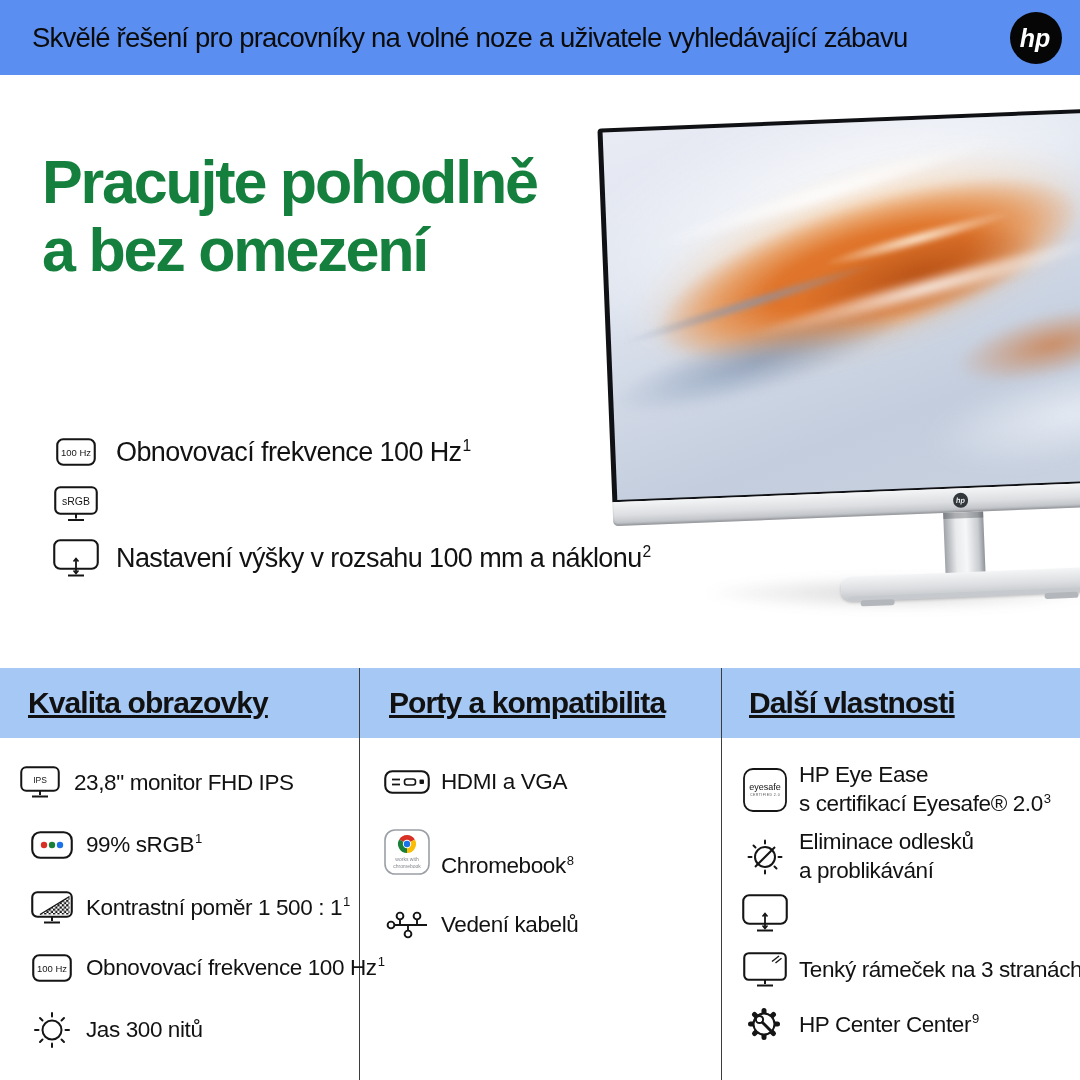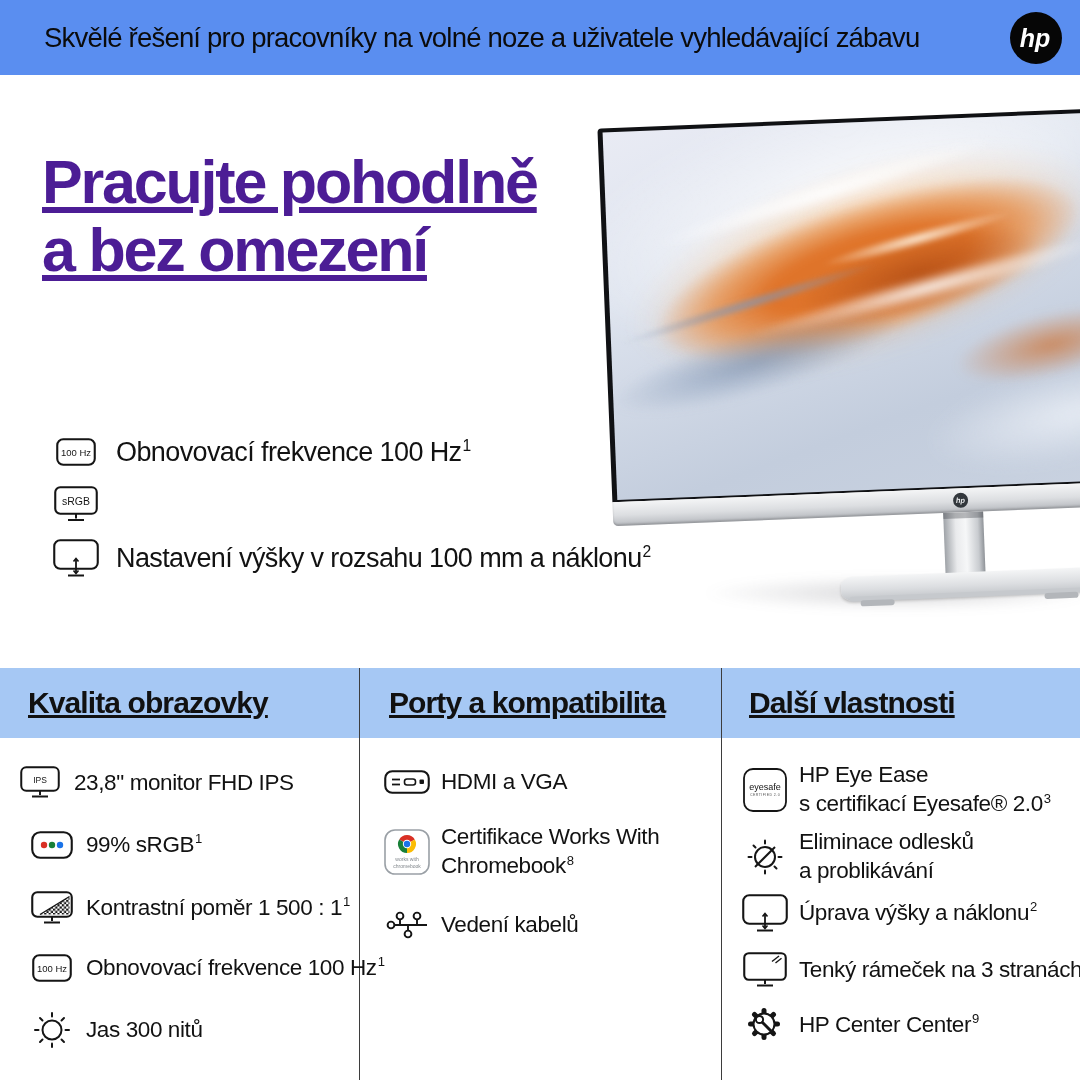--- a/index.html
+++ b/index.html
@@ -8,29 +8,29 @@
     background:#ffffff;color:#121212;
     font-family:"Liberation Sans",sans-serif;
     -webkit-font-smoothing:antialiased;
   }
   sup{font-size:0.58em;vertical-align:super;margin-left:1px;}
 
   
   .topbar{
     position:absolute;left:0;top:0;width:1080px;height:75px;background:#5a8ef0;
     display:flex;align-items:center;justify-content:space-between;
-    box-sizing:border-box;padding:0 18px 0 44px;
+    box-sizing:border-box;padding:0 18px 0 32px;
   }
   .tagline{font-size:27.5px;letter-spacing:-0.8px;white-space:nowrap;color:#0b0b0b;}
   .hp-badge svg{display:block;}
 
   
   .hero-title{
     position:absolute;left:42px;top:148px;margin:0;
-    font-size:61px;line-height:1.12;letter-spacing:-2.2px;font-weight:bold;color:#4c1d95;text-decoration:underline;
+    font-size:61px;line-height:1.12;letter-spacing:-2.2px;font-weight:bold;color:#15803d;
   }
   .tfeat{position:absolute;display:flex;align-items:center;height:46px;left:52px;}
   .tfeat .ic{width:48px;flex:none;display:flex;justify-content:center;align-items:center;}
   .tfeat .lbl{margin-left:16px;font-size:27px;letter-spacing:-0.6px;white-space:nowrap;}
 
   
   .monitor-zone{position:absolute;left:0;top:75px;width:1080px;height:593px;overflow:hidden;}
   .floor-shadow{position:absolute;left:700px;top:500px;width:400px;height:36px;
     background:radial-gradient(ellipse at center,rgba(70,70,80,.22),rgba(70,70,80,0) 70%);
     filter:blur(5px);}
@@ -269,21 +269,21 @@
         <rect x="1" y="1" width="44" height="44" rx="10" fill="none" stroke="#9aa0a6" stroke-width="1.6"></rect>
         <path d="M23,15 L15.2,10.5 A9,9 0 0 1 30.8,10.5 Z" fill="#d93025"></path>
         <path d="M23,15 L23,24 A9,9 0 0 1 15.2,10.5 Z" fill="#188038"></path>
         <path d="M23,15 L30.8,10.5 A9,9 0 0 1 23,24 Z" fill="#fbbc04"></path>
         <circle cx="23" cy="15" r="4.2" fill="#ffffff"></circle>
         <circle cx="23" cy="15" r="3.2" fill="#1a73e8"></circle>
         <text x="23" y="32" text-anchor="middle" font-size="5" fill="#80868b">works with</text>
         <text x="23" y="38.5" text-anchor="middle" font-size="5" fill="#80868b">chromebook</text>
       </svg>
   </span>
-  <span class="lbl"><span>Certifikace Works With</span><br><span>Chromebook</span><sup>8</sup></span>
+  <span class="lbl"><br><span>Chromebook</span><sup>8</sup></span>
 </div>
 
 <div class="col-row" style="left:383px;top:900px;height:50px">
   <span class="ic">
     <svg width="46" height="30" viewBox="0 0 46 30">
         <g stroke="#151515" stroke-width="1.9" fill="none">
           <line x1="3" y1="15" x2="43" y2="15"></line>
           <circle cx="7" cy="15" r="3.4" fill="#ffffff"></circle>
           <line x1="16" y1="9.5" x2="16" y2="15"></line>
           <circle cx="16" cy="6" r="3.4" fill="#ffffff"></circle>
@@ -329,21 +329,20 @@
 <div class="col-row" style="left:741px;top:888px;height:50px">
   <span class="ic">
     <svg width="46" height="38" viewBox="0 0 46 38">
         <rect x="1.25" y="1.25" width="43.5" height="28.5" rx="6" fill="none" stroke="#151515" stroke-width="2.1"></rect>
         <line x1="23" y1="20" x2="23" y2="34" stroke="#151515" stroke-width="1.8"></line>
         <polyline points="20.5,22.5 23,19.5 25.5,22.5" fill="none" stroke="#151515" stroke-width="1.6"></polyline>
         <polyline points="20.5,31.5 23,34.5 25.5,31.5" fill="none" stroke="#151515" stroke-width="1.6"></polyline>
         <line x1="15" y1="36.5" x2="31" y2="36.5" stroke="#151515" stroke-width="2"></line>
       </svg>
   </span>
-  <span class="lbl"><span>Úprava výšky a náklonu</span><sup>2</sup></span>
 </div>
 
 <div class="col-row" style="left:741px;top:945px;height:50px">
   <span class="ic">
     <svg width="44" height="36" viewBox="0 0 44 36">
         <rect x="1.25" y="1.25" width="41.5" height="26.5" rx="4.5" fill="none" stroke="#151515" stroke-width="2.1"></rect>
         <line x1="29" y1="9.5" x2="36" y2="4" stroke="#151515" stroke-width="1.4"></line>
         <line x1="32.5" y1="11" x2="38.5" y2="6.3" stroke="#151515" stroke-width="1.4"></line>
         <line x1="22" y1="28" x2="22" y2="32" stroke="#151515" stroke-width="2"></line>
         <line x1="14" y1="33.5" x2="30" y2="33.5" stroke="#151515" stroke-width="2"></line>

